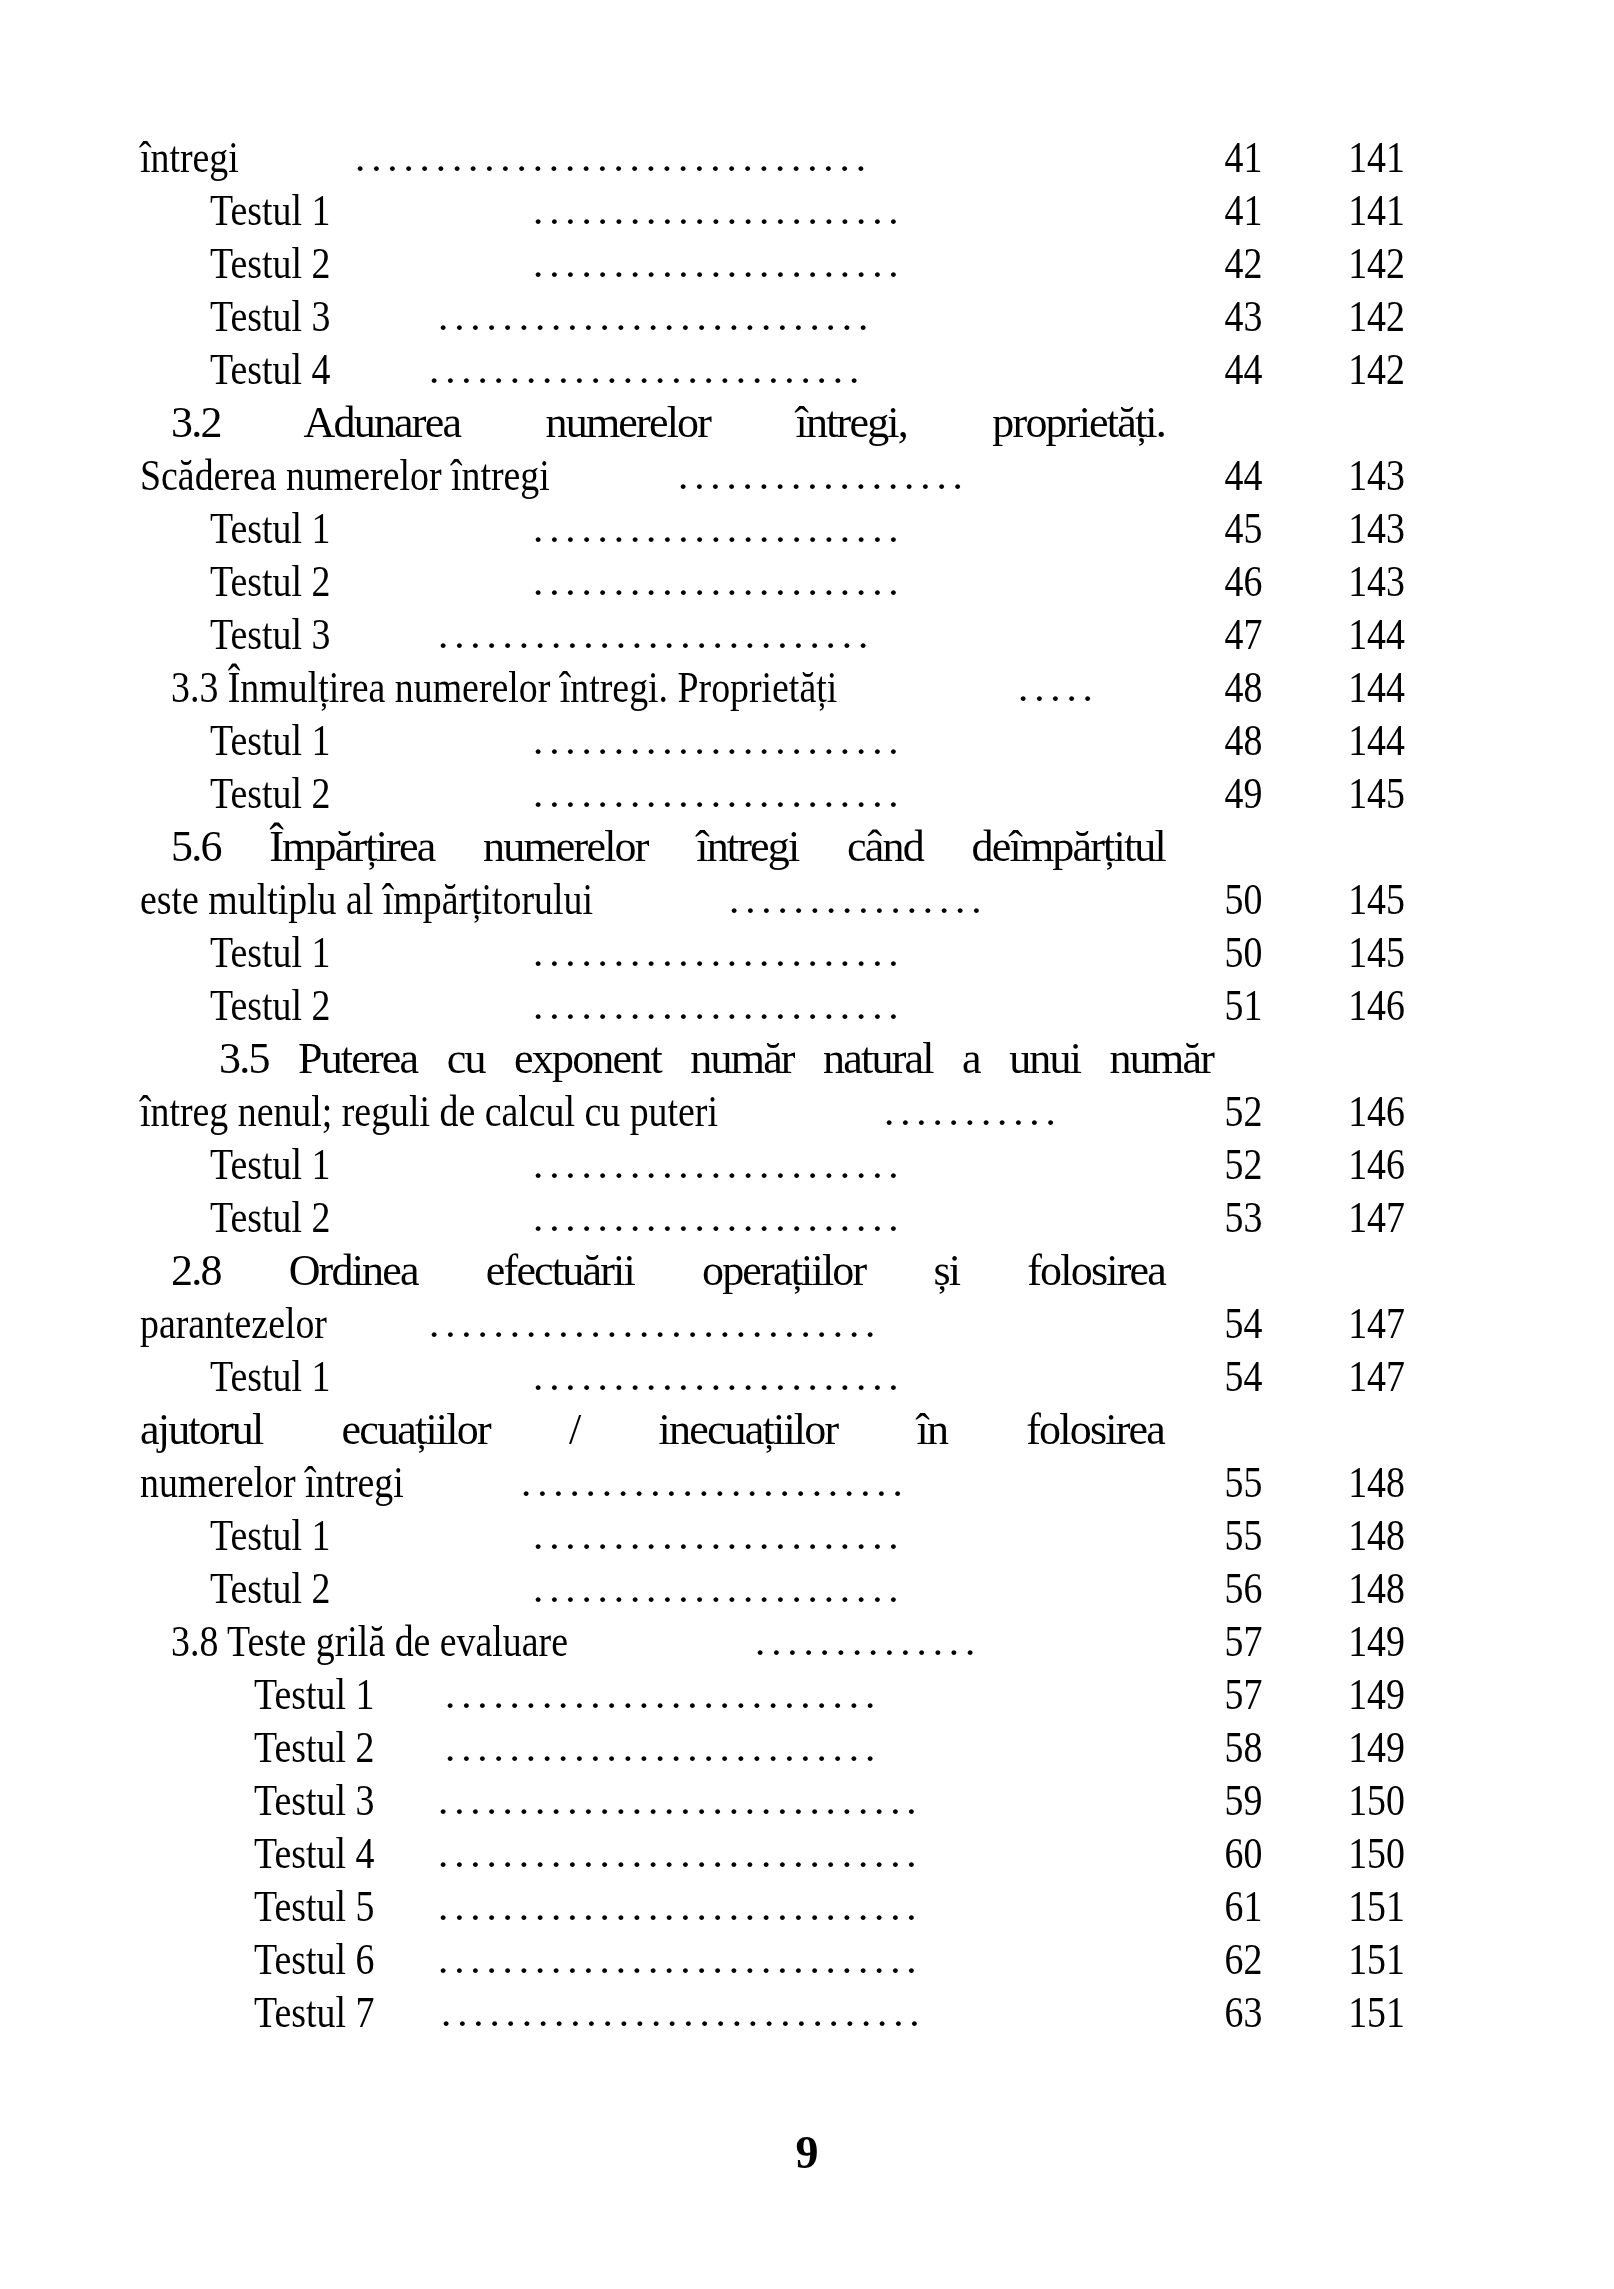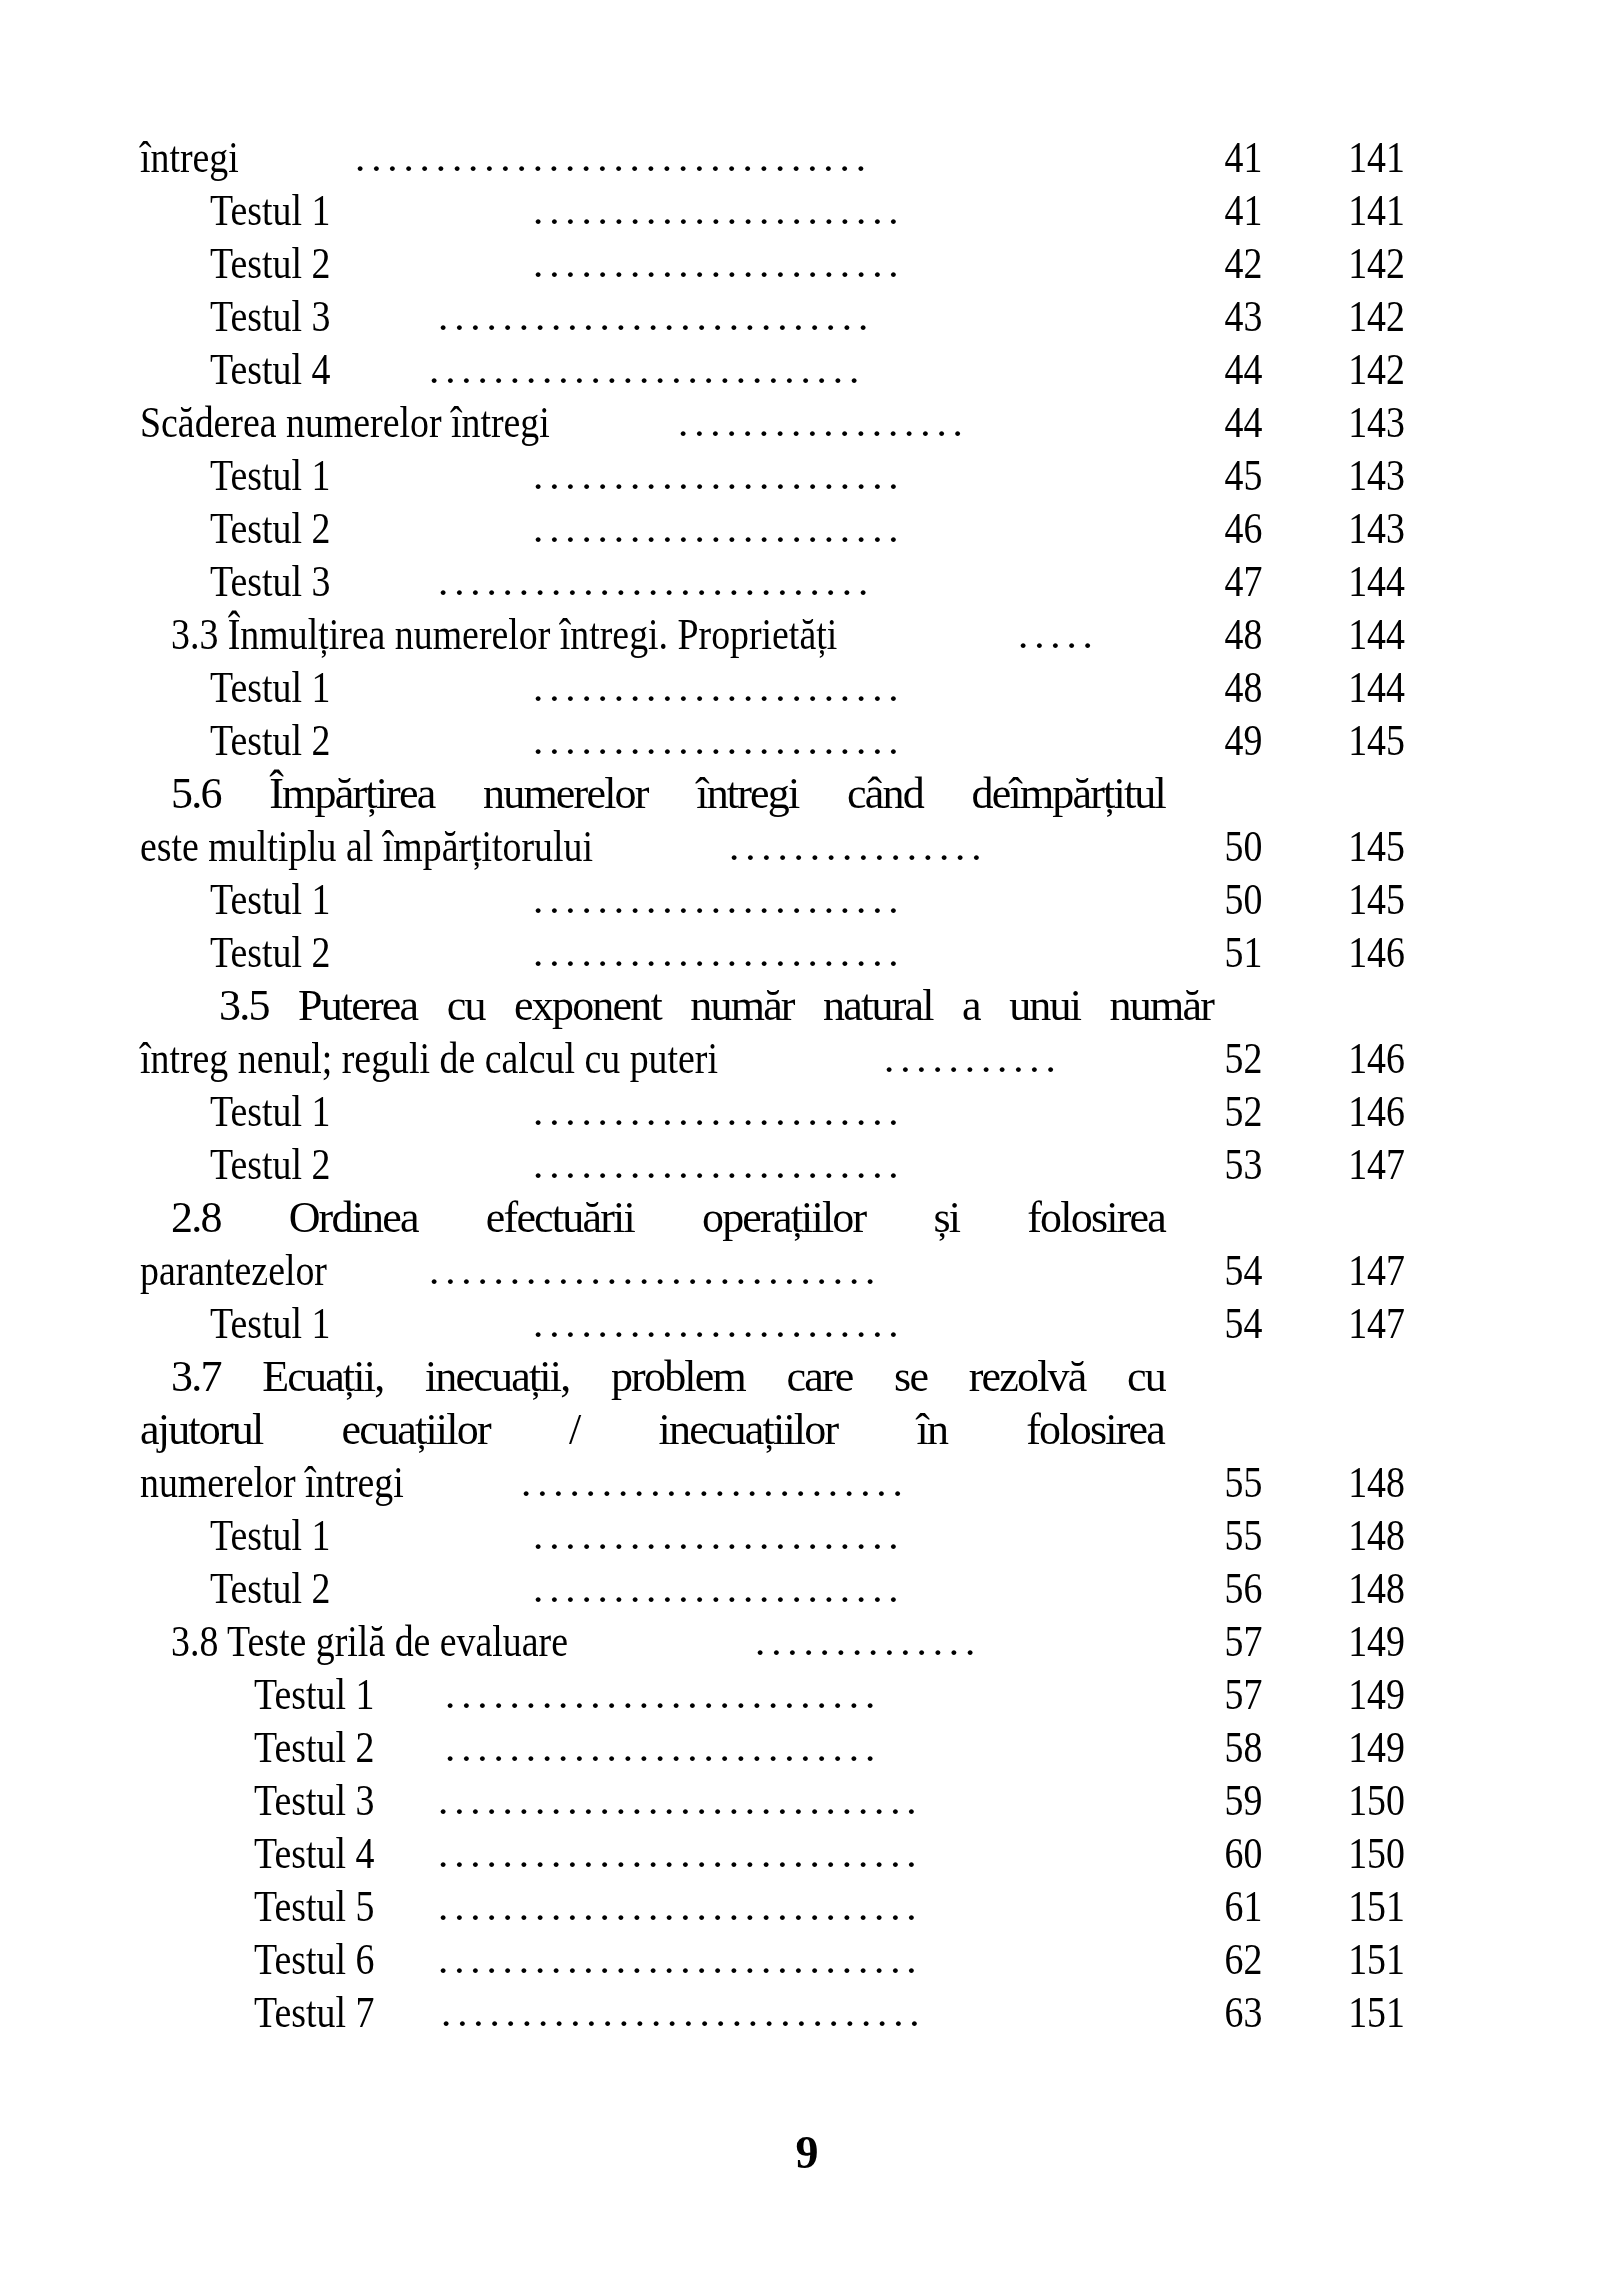--- a/index.html
+++ b/index.html
@@ -64,20 +64,25 @@
         <span class="dots" style="left: 438px;">...........................</span>
         <span class="num1 narrow">43</span>
         <span class="num2 narrow">142</span>
       </div>
       <div class="row lvl1">
         <span class="label narrow">Testul 4</span>
         <span class="dots" style="left: 429px;">...........................</span>
         <span class="num1 narrow">44</span>
         <span class="num2 narrow">142</span>
       </div>
+      <div class="row justify first">
+        <span class="label" style="transform: none; letter-spacing: -1.8px;">3.2 Adunarea numerelor întregi, proprietăți.</span>
+        <span class="num1 narrow"></span>
+        <span class="num2 narrow"></span>
+      </div>
       <div class="row lvl0">
         <span class="label narrow">Scăderea numerelor întregi</span>
         <span class="dots" style="left: 678px;">..................</span>
         <span class="num1 narrow">44</span>
         <span class="num2 narrow">143</span>
       </div>
       <div class="row lvl1">
         <span class="label narrow">Testul 1</span>
         <span class="dots" style="left: 533px;">.......................</span>
         <span class="num1 narrow">45</span>
@@ -168,25 +173,20 @@
         <span class="label narrow">parantezelor</span>
         <span class="dots" style="left: 429px;">............................</span>
         <span class="num1 narrow">54</span>
         <span class="num2 narrow">147</span>
       </div>
       <div class="row lvl1">
         <span class="label narrow">Testul 1</span>
         <span class="dots" style="left: 533px;">.......................</span>
         <span class="num1 narrow">54</span>
         <span class="num2 narrow">147</span>
-      </div>
-      <div class="row justify first">
-        <span class="label" style="transform: none; letter-spacing: -1.8px;">3.7 Ecuații, inecuații, problem care se rezolvă cu</span>
-        <span class="num1 narrow"></span>
-        <span class="num2 narrow"></span>
       </div>
       <div class="row justify">
         <span class="label" style="transform: none; letter-spacing: -1.8px;">ajutorul ecuațiilor / inecuațiilor în folosirea</span>
         <span class="num1 narrow"></span>
         <span class="num2 narrow"></span>
       </div>
       <div class="row lvl0">
         <span class="label narrow">numerelor întregi</span>
         <span class="dots" style="left: 521px;">........................</span>
         <span class="num1 narrow">55</span>

